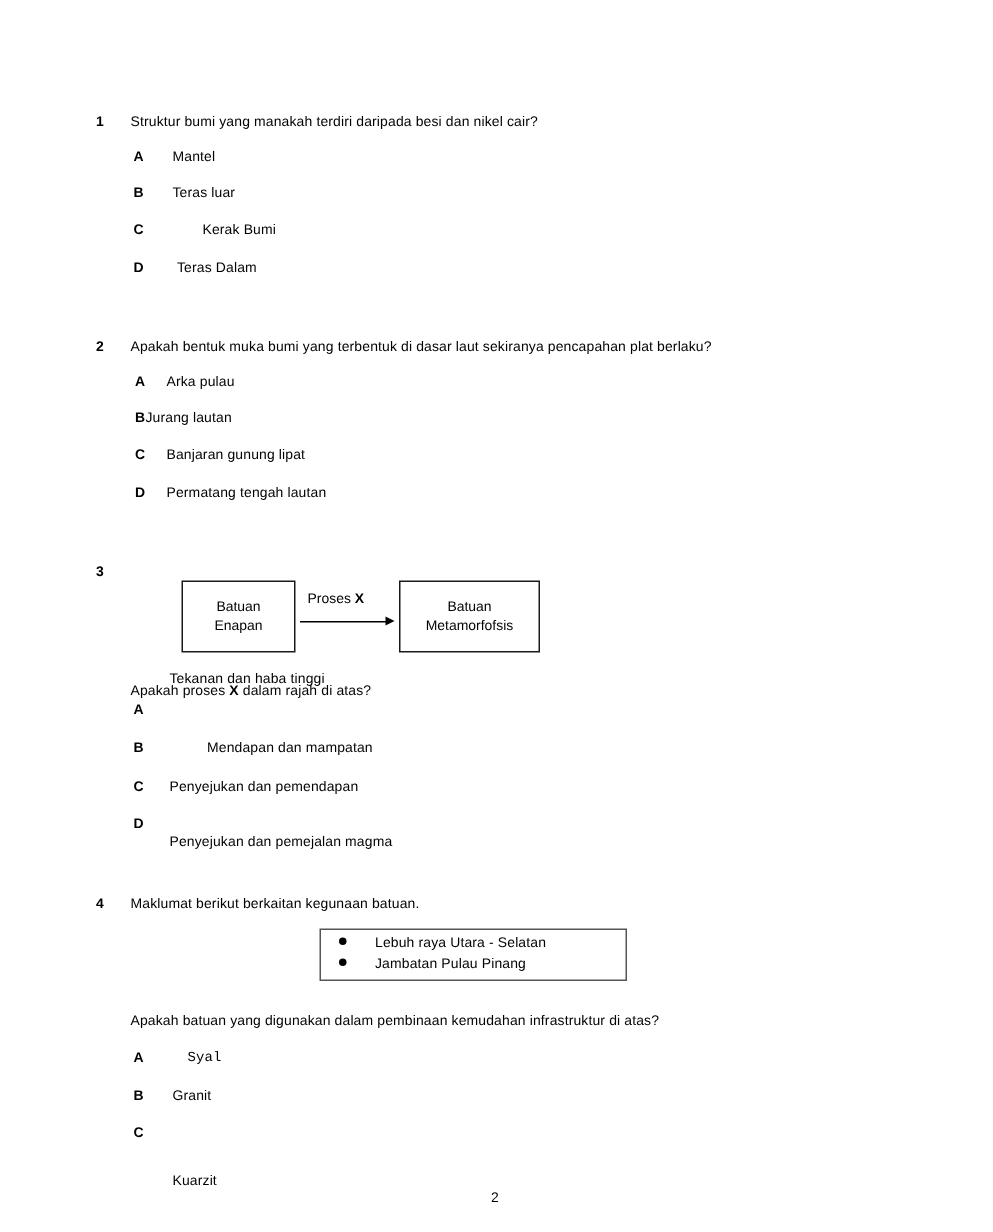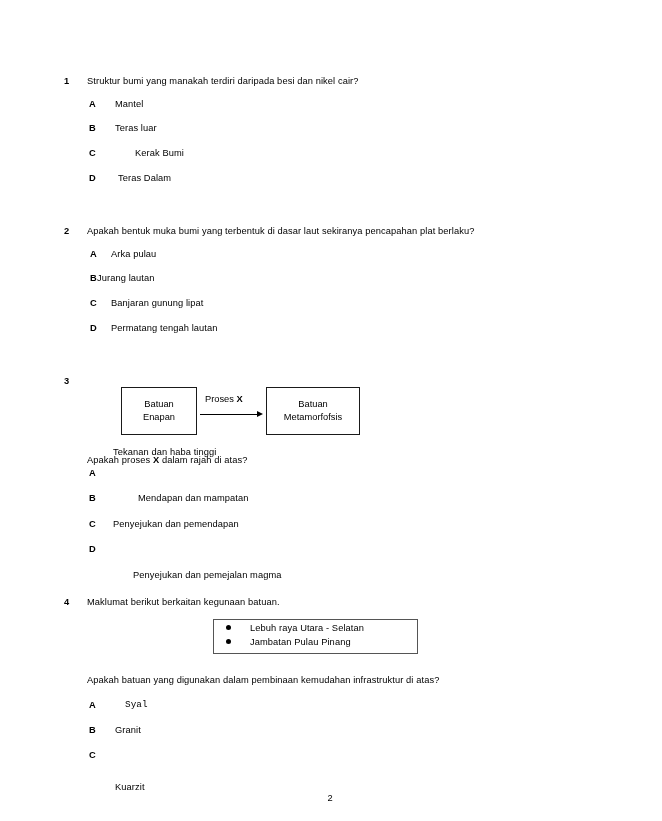--- a/index.html
+++ b/index.html
@@ -181,21 +181,21 @@
     <div class="t olet" style="left:89px; top:467px;">A</div>
     <div class="t otxt" style="left:113px; top:446px;">Tekanan dan haba tinggi</div>
 
     <div class="t olet" style="left:89px; top:492px;">B</div>
     <div class="t otxt" style="left:98px; top:492px;margin-left:40px;">Mendapan dan mampatan</div>
 
     <div class="t olet" style="left:89px; top:518px;">C</div>
     <div class="t otxt" style="left:113px; top:518px;">Penyejukan dan pemendapan</div>
 
     <div class="t olet" style="left:89px; top:543px;">D</div>
-    <div class="t otxt" style="left:113px; top:569px;margin-left:20px;">Penyejukan dan pemejalan magma</div>
+    <div class="t otxt" style="left:113px; top:555px;">Penyejukan dan pemejalan magma</div>
   </div>
 
   <div>
     <div class="t qnum" style="left:64px; top:596px;">4</div>
     <div class="t qstem" style="left:87px; top:596px;">Maklumat berikut berkaitan kegunaan batuan.</div>
 
     <div class="infobox" style="left:213px; top:619px; width:205px; height:35px;"></div>
     <div class="info-list">
       <div class="bullet" style="left:226px; top:625px;"></div>
       <div class="t" style="left:250px; top:622px;">Lebuh raya Utara - Selatan</div>

